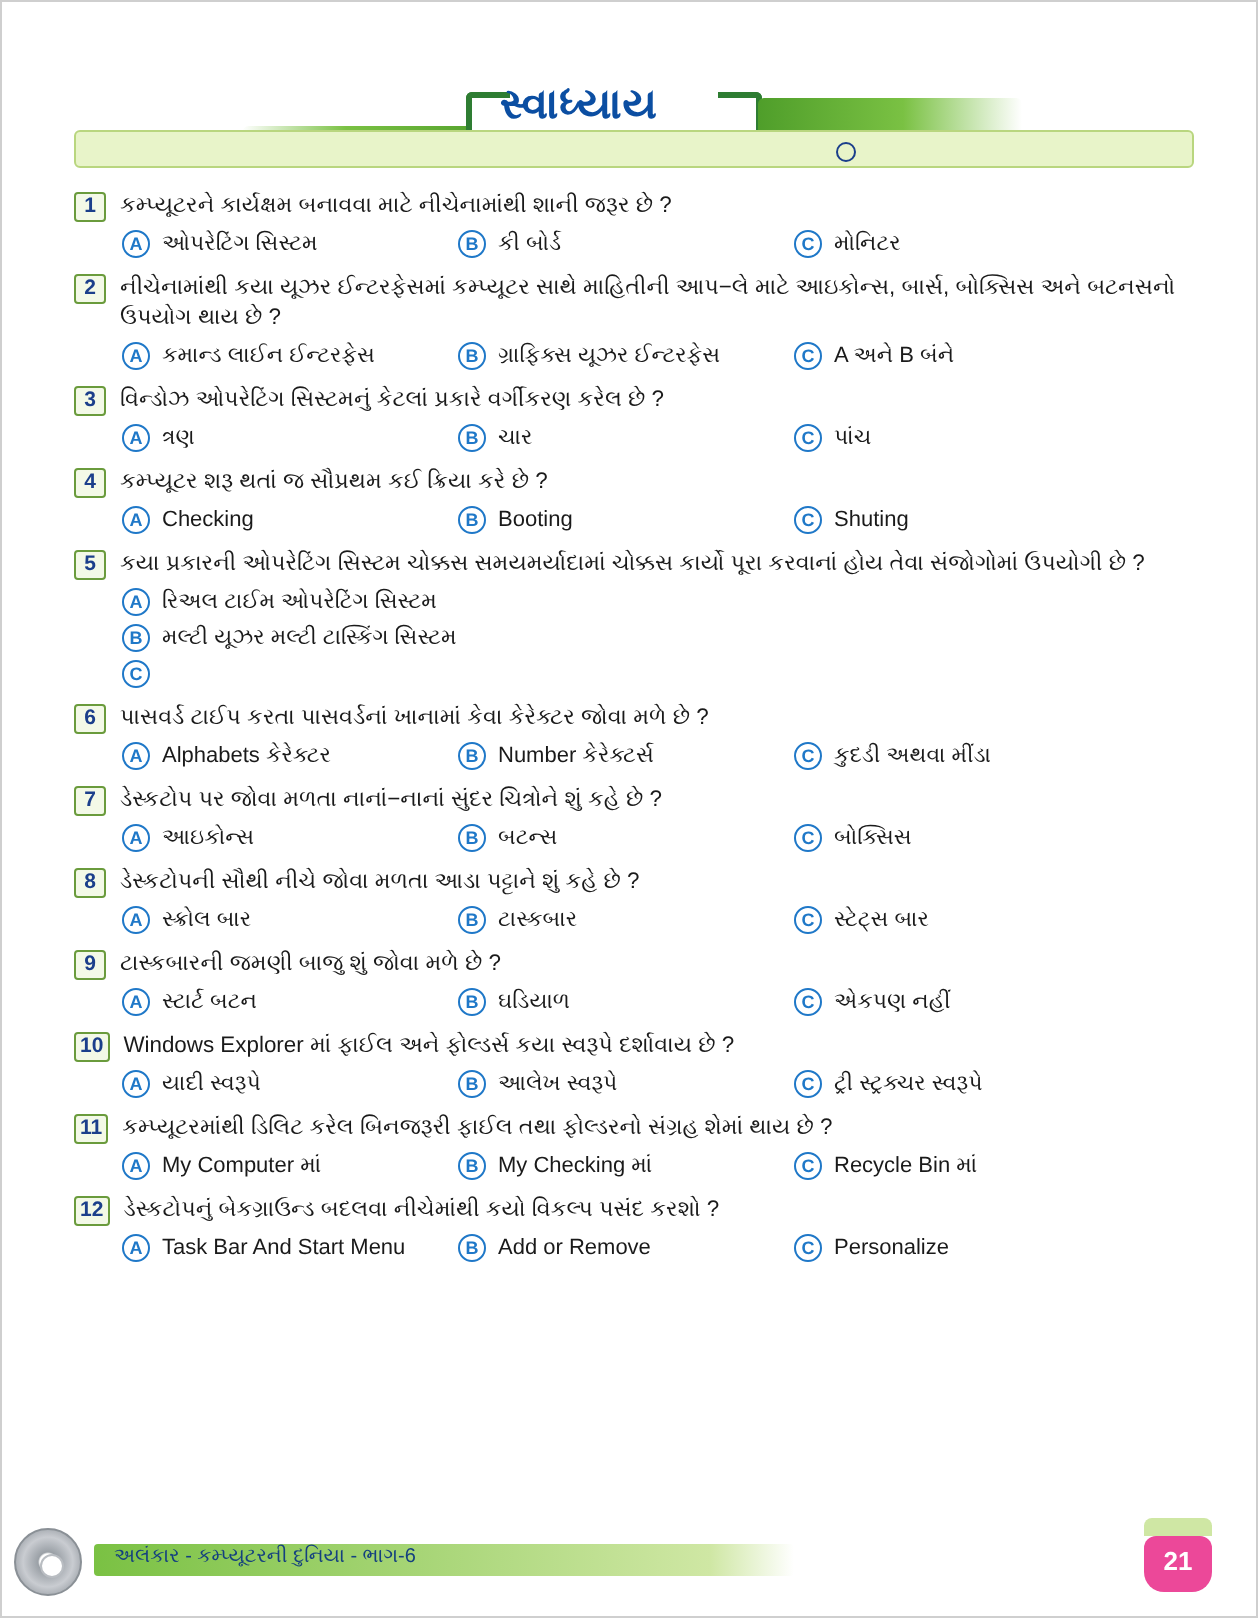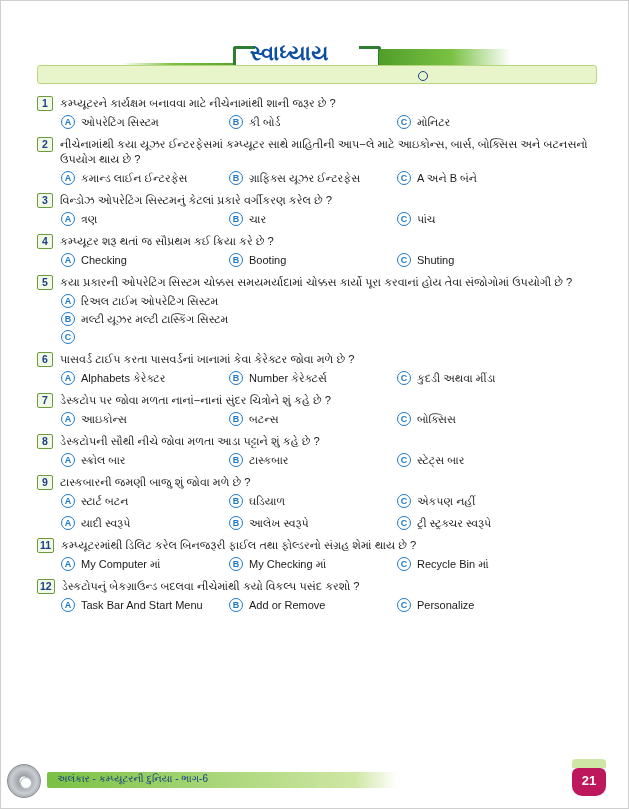--- a/index.html
+++ b/index.html
@@ -195,21 +195,21 @@
     left: 12px; top: 12px;
     width: 10px; height: 10px;
     border-radius: 50%;
     background: #ffffff;
     border: 1px solid #b9bdc2;
   }
   .pagebadge {
     position: absolute;
     right: 22px; bottom: 12px;
     width: 34px; height: 28px;
-    background: #be185d;
+    background: #ec4899;
     border-radius: 6px 6px 10px 10px;
     color: #ffffff;
     font-size: 13px;
     font-weight: bold;
     text-align: center;
     line-height: 26px;
   }
   .pagebadge-top {
     position: absolute;
     right: 22px; bottom: 40px;
@@ -409,20 +409,24 @@
             <span class="bub">B</span>
             <span>ઘડિયાળ</span>
           </div>
           <div class="opt opt-c">
             <span class="bub">C</span>
             <span>એકપણ નહીં</span>
           </div>
         </div>
       </div>
       <div class="q">
+        <div class="qrow">
+          <div class="qnum">10</div>
+          <div class="qtext">Windows Explorer માં ફાઈલ અને ફોલ્ડર્સ કયા સ્વરૂપે દર્શાવાય છે ?</div>
+        </div>
         <div class="opts">
           <div class="opt opt-a">
             <span class="bub">A</span>
             <span>યાદી સ્વરૂપે</span>
           </div>
           <div class="opt opt-b">
             <span class="bub">B</span>
             <span>આલેખ સ્વરૂપે</span>
           </div>
           <div class="opt opt-c">

